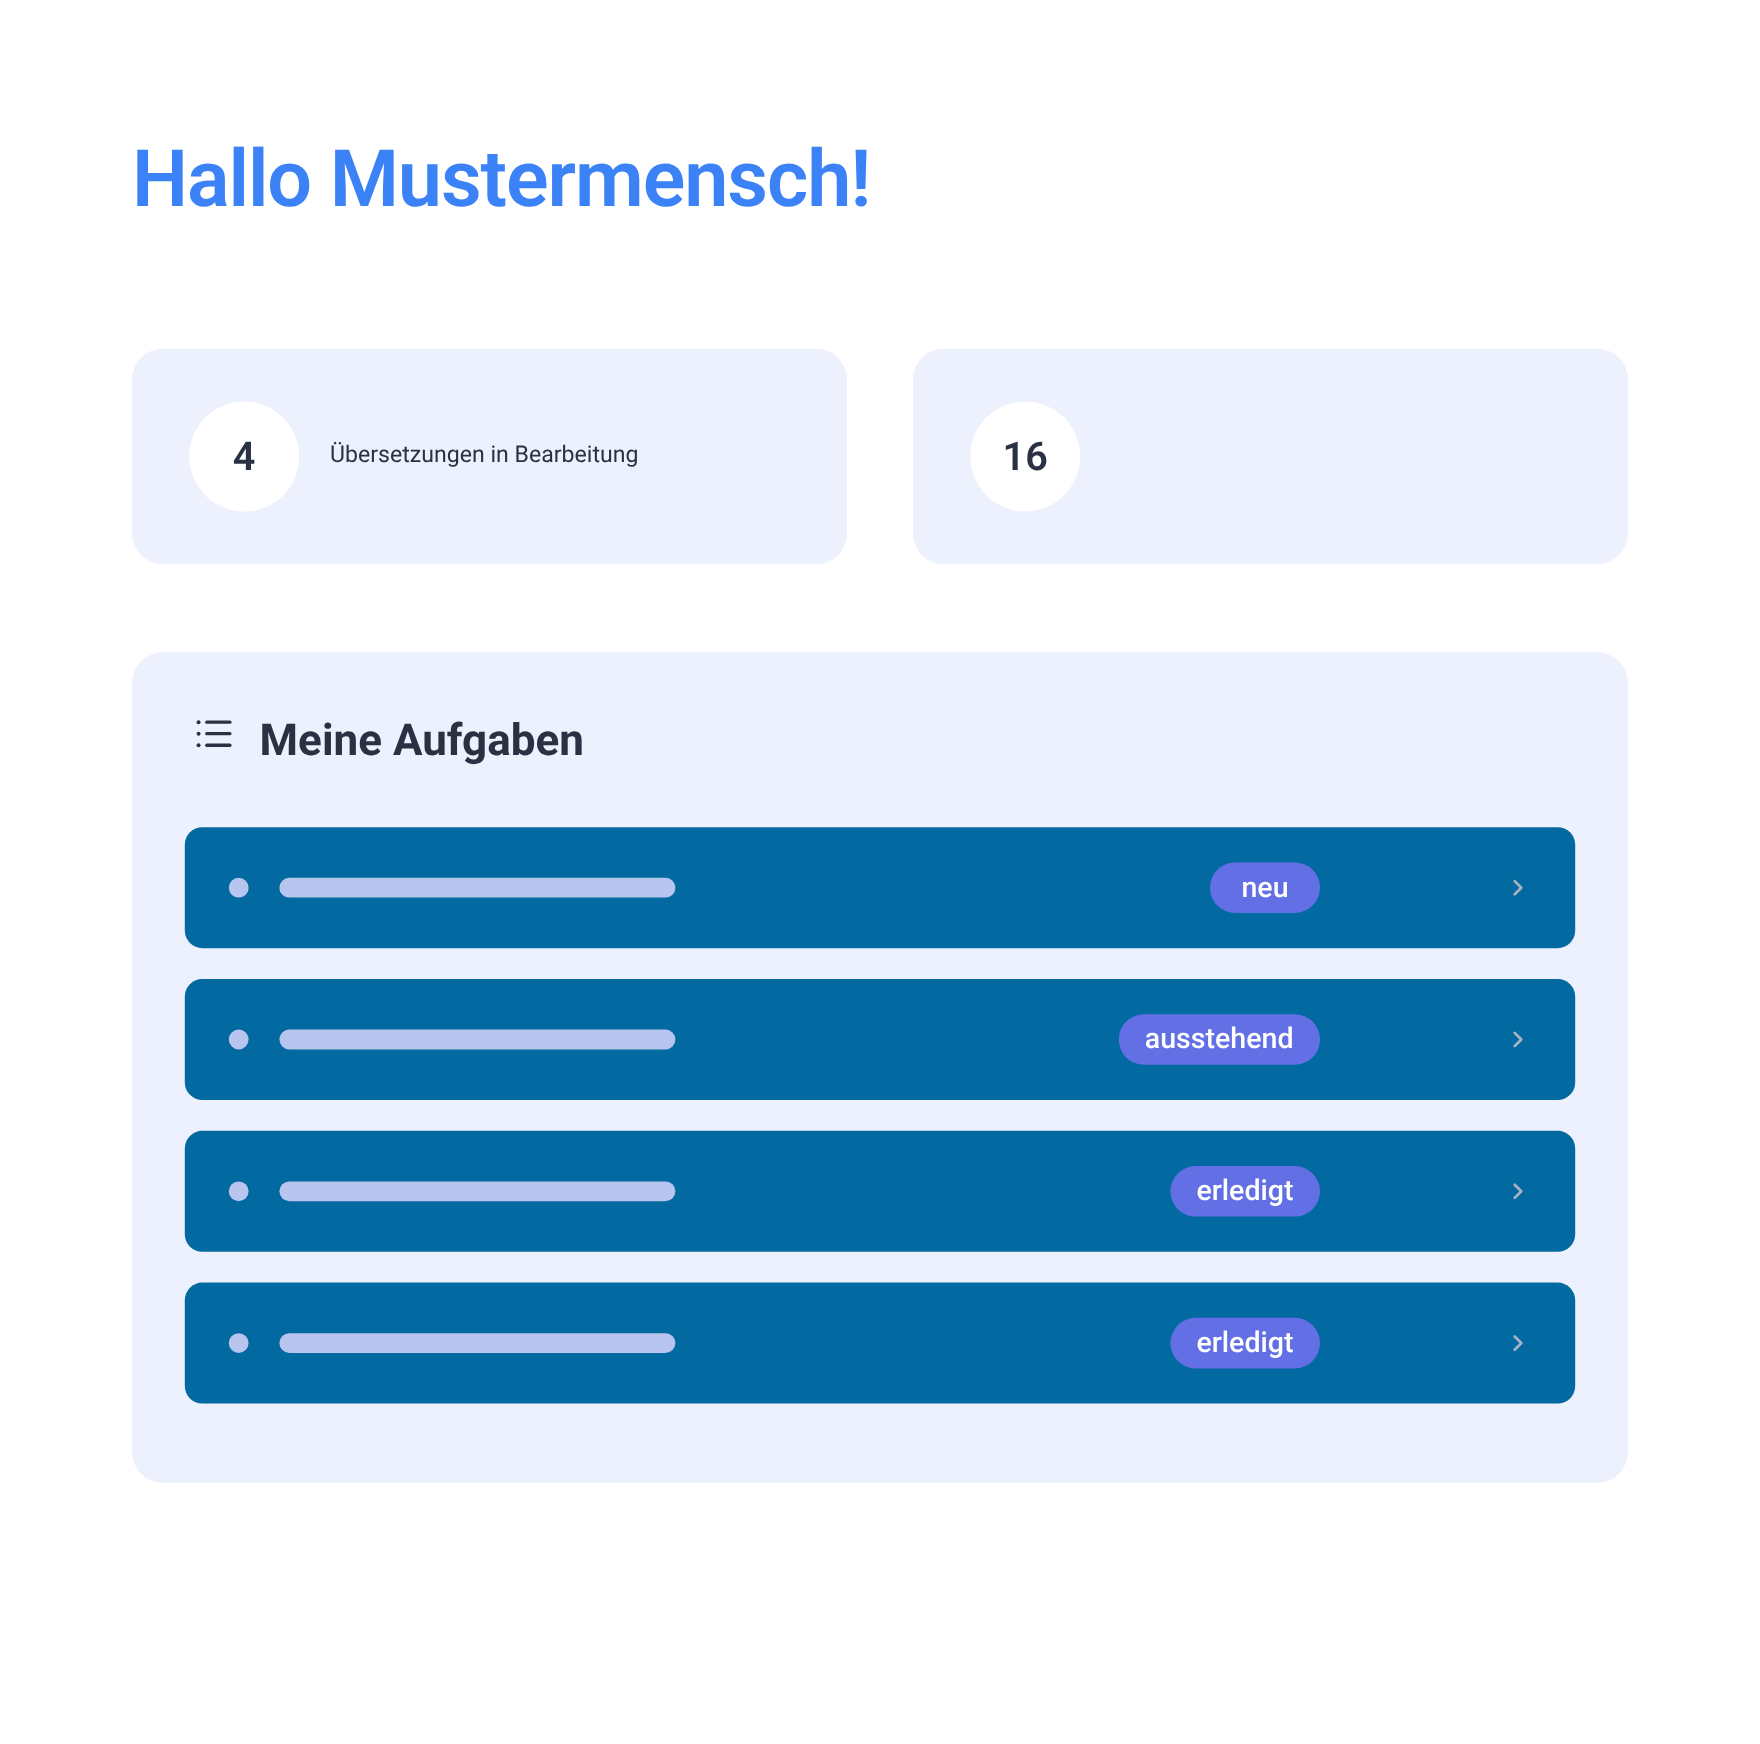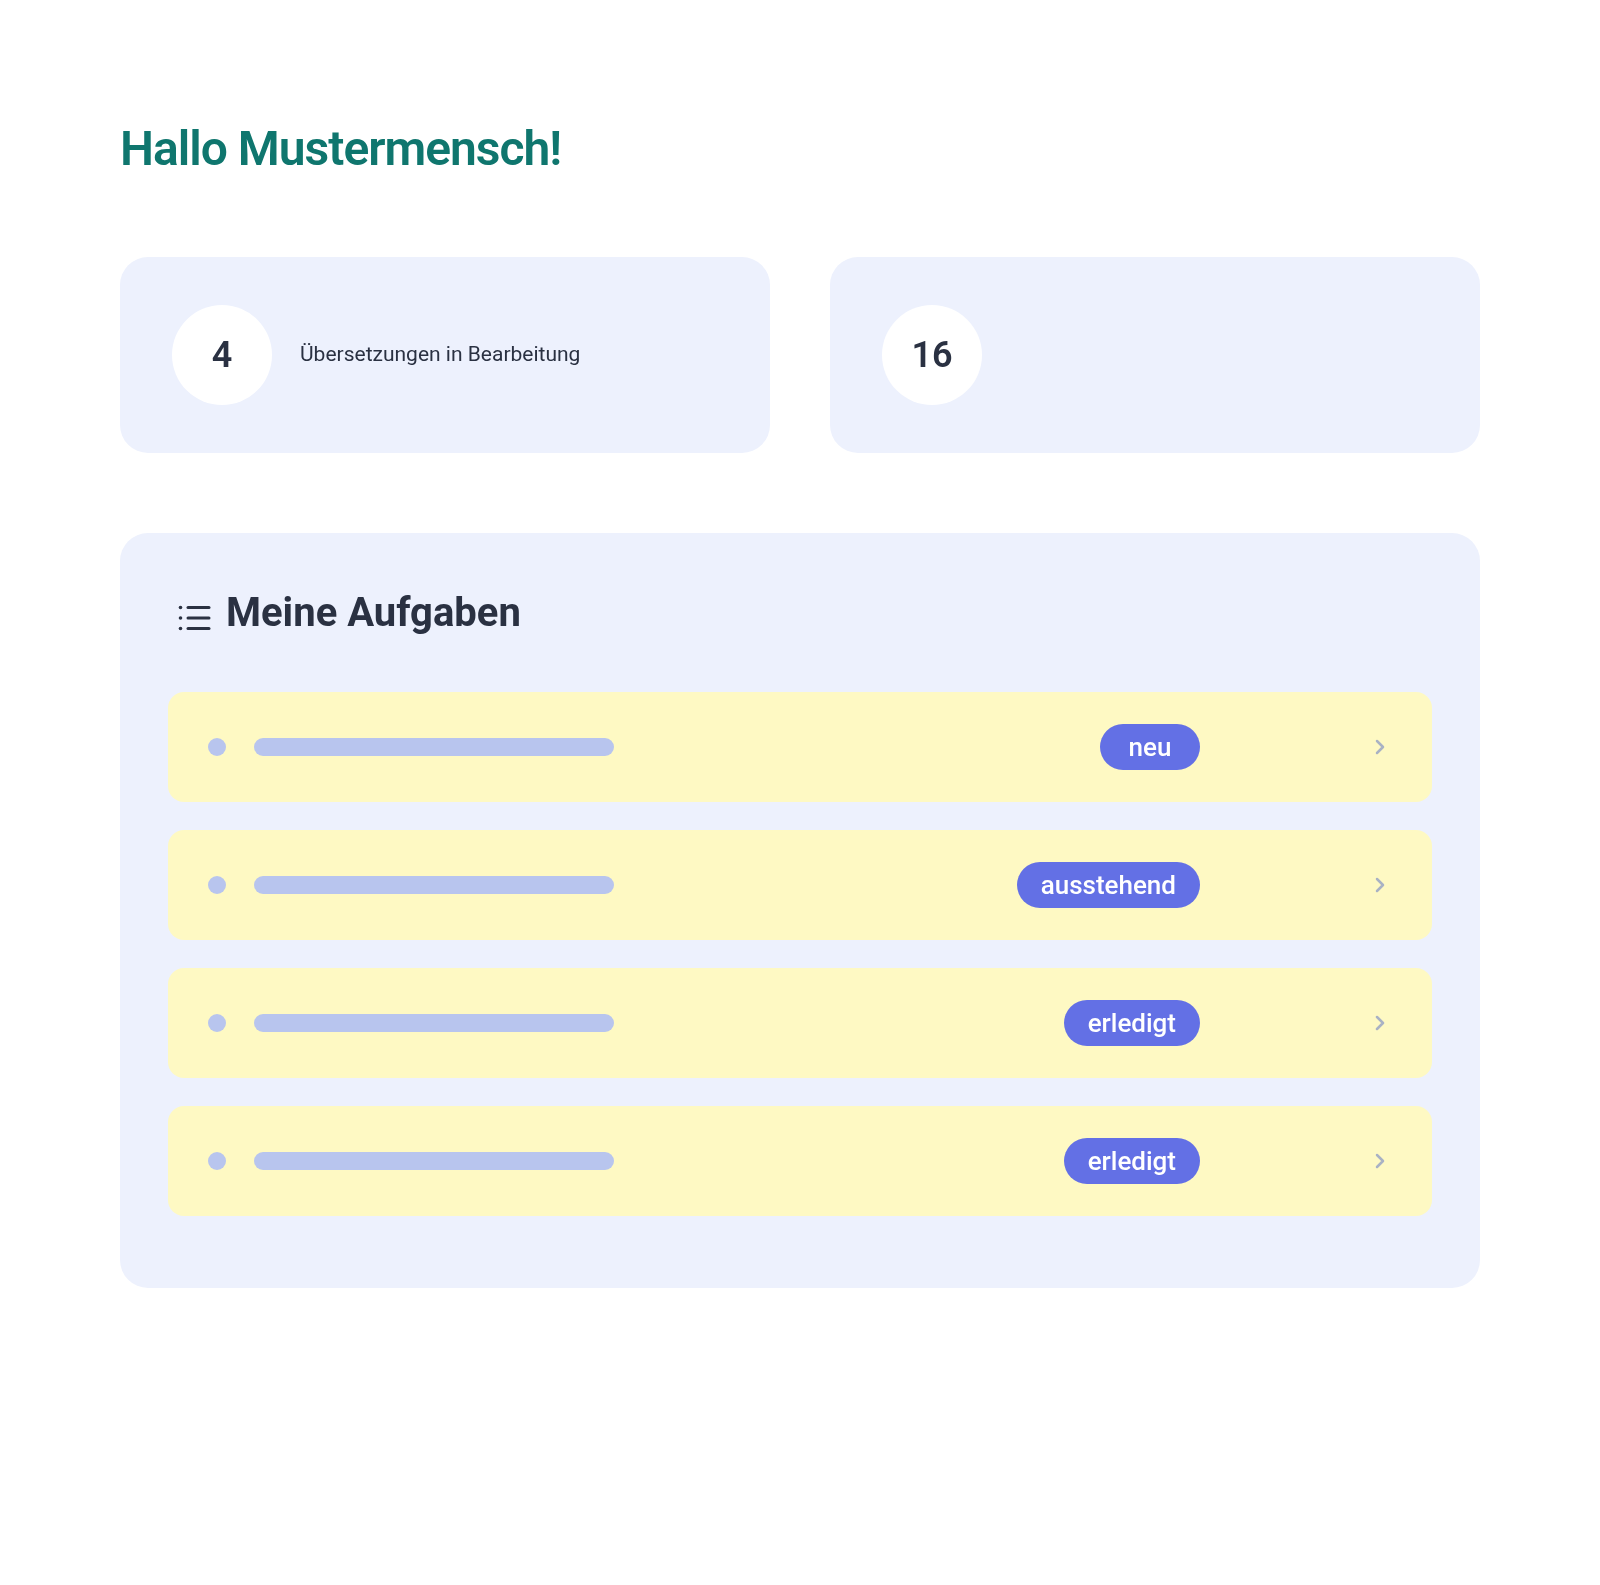--- a/index.html
+++ b/index.html
@@ -9,24 +9,24 @@
     }
     
     body {
       font-family: -apple-system, BlinkMacSystemFont, 'Segoe UI', Roboto, Helvetica, Arial, sans-serif;
       background: #ffffff;
       padding: 120px;
       width: 1600px;
     }
     
     .page-title {
-      font-size: 48px;
+      font-size: 72px;
       font-weight: 600;
-      color: #0f766e;
-      margin-bottom: 80px;
+      color: #3b82f6;
+      margin-bottom: 112px;
       letter-spacing: -1px;
     }
     
     .stats-row {
       display: flex;
       gap: 60px;
       margin-bottom: 80px;
     }
     
     .stat-card {
@@ -64,22 +64,22 @@
     }
     
     .tasks-panel {
       background: #edf1fd;
       border-radius: 28px;
       padding: 56px 48px 72px 48px;
     }
     
     .tasks-header {
       display: flex;
-      align-items: flex-end;
-      gap: 14px;
+      align-items: flex-start;
+      gap: 24px;
       margin-bottom: 56px;
       padding-left: 8px;
     }
     
     .tasks-icon {
       width: 36px;
       height: 36px;
       flex-shrink: 0;
     }
     
@@ -89,21 +89,21 @@
       color: #2a3142;
     }
     
     .task-list {
       display: flex;
       flex-direction: column;
       gap: 28px;
     }
     
     .task-row {
-      background: #fef9c3;
+      background: #0369a1;
       border-radius: 16px;
       padding: 32px 40px;
       display: flex;
       align-items: center;
       gap: 28px;
       cursor: pointer;
     }
     
     .task-dot {
       width: 18px;

